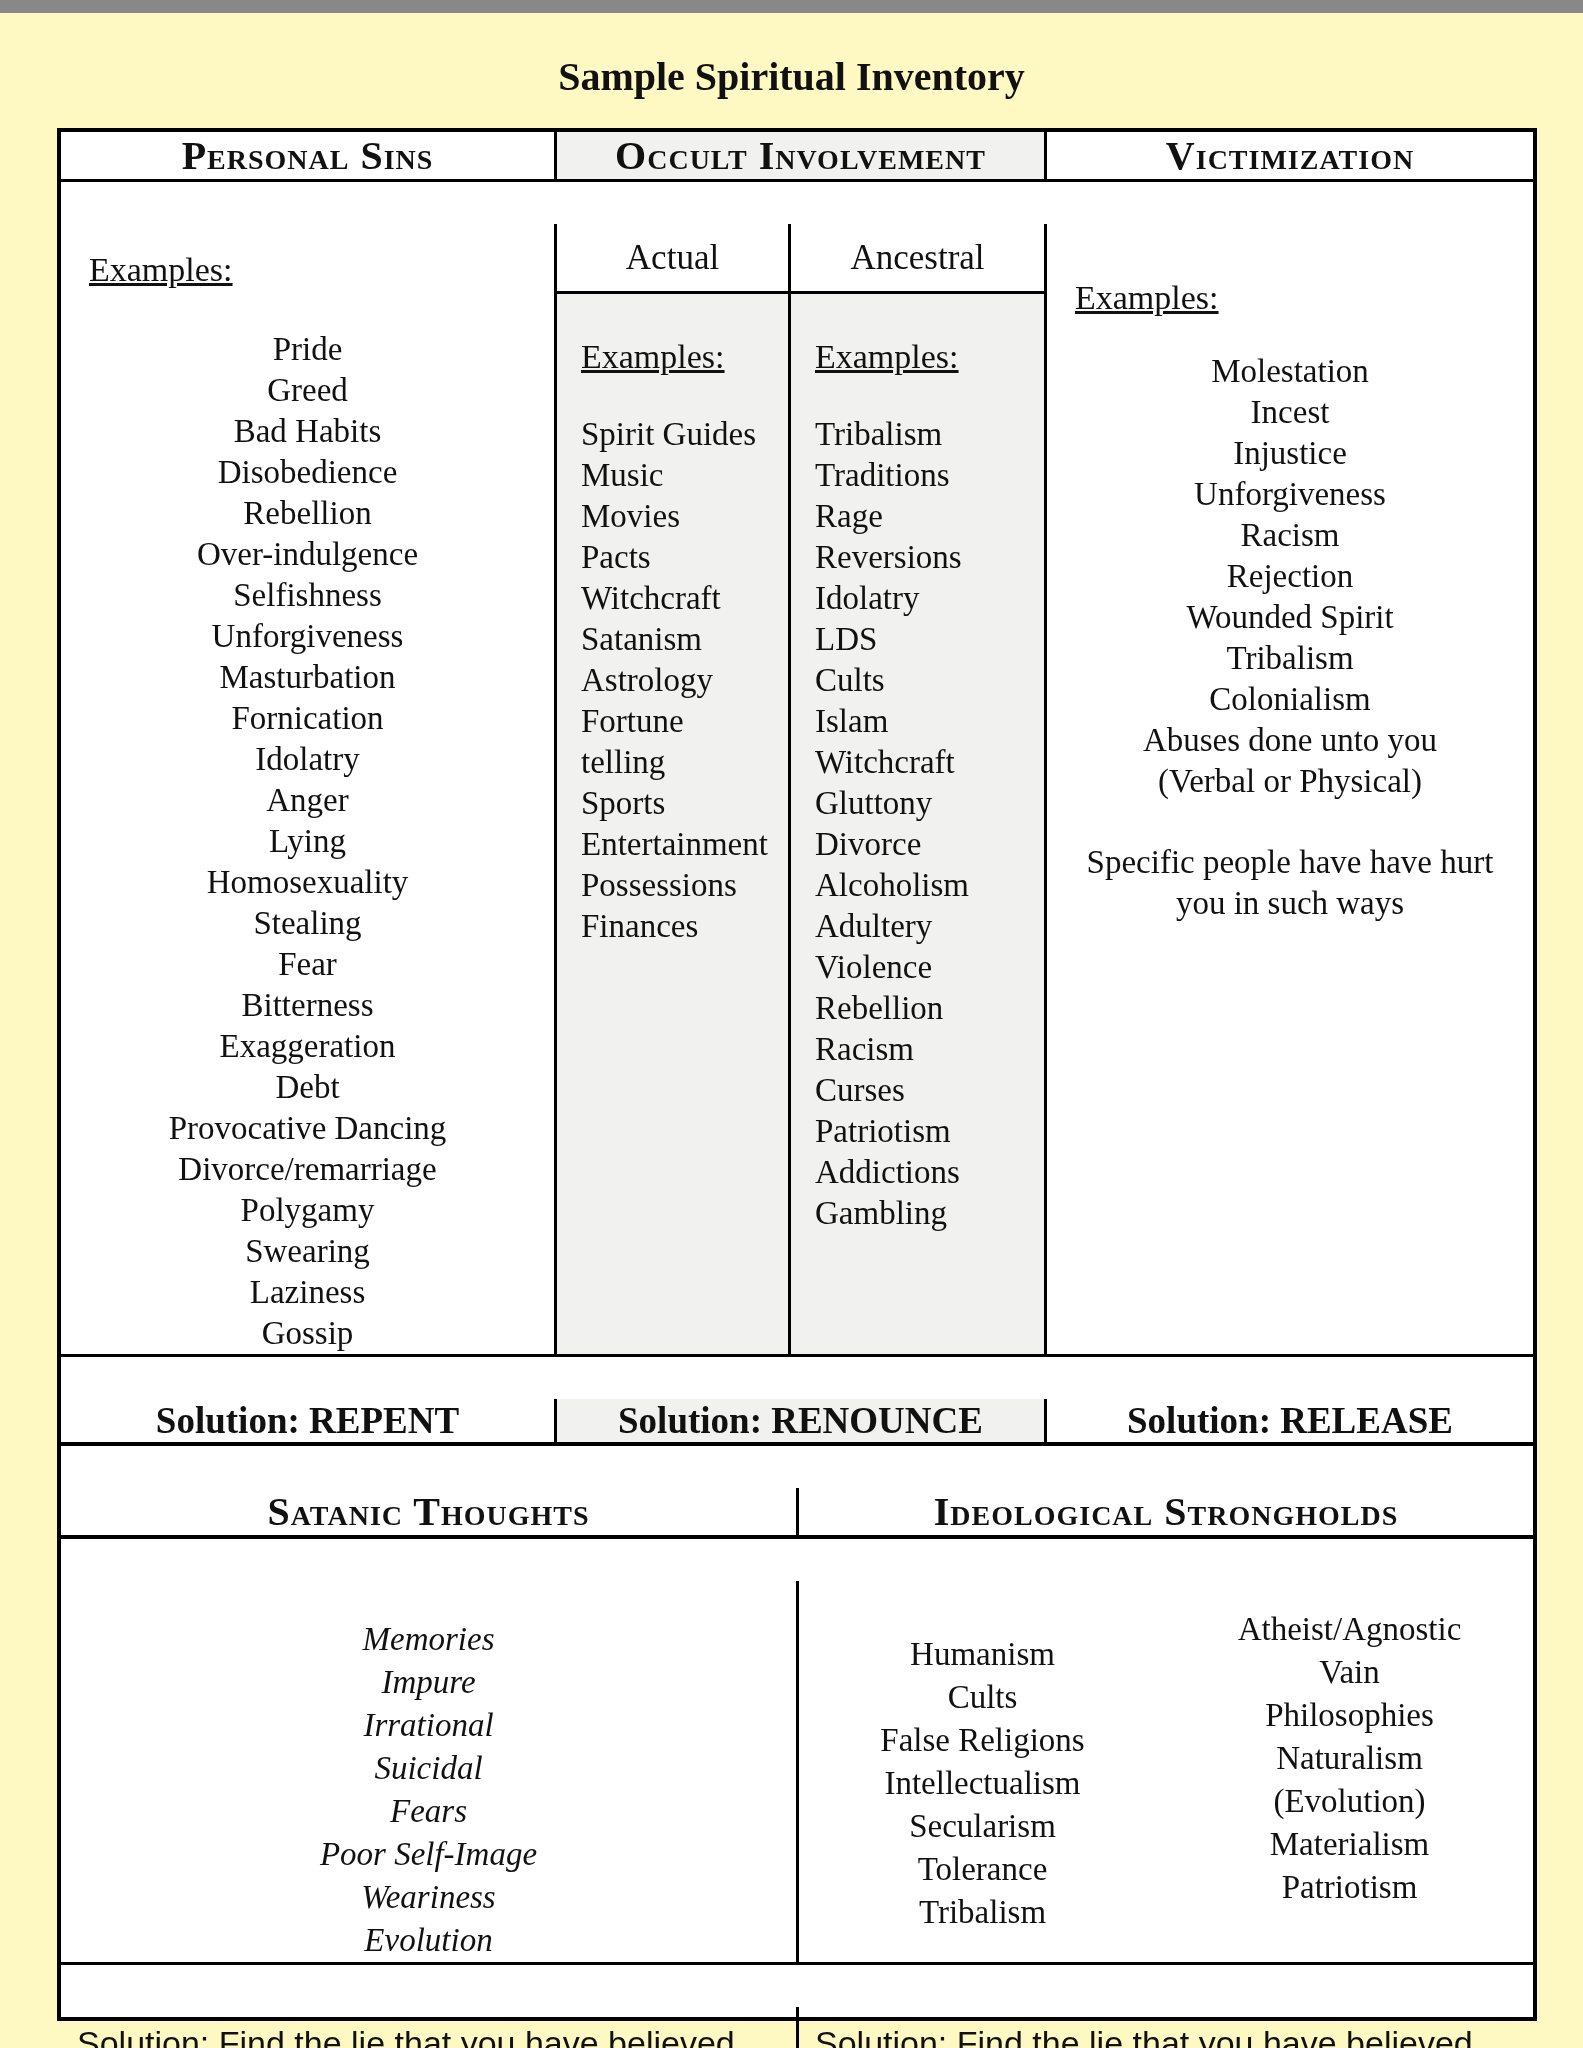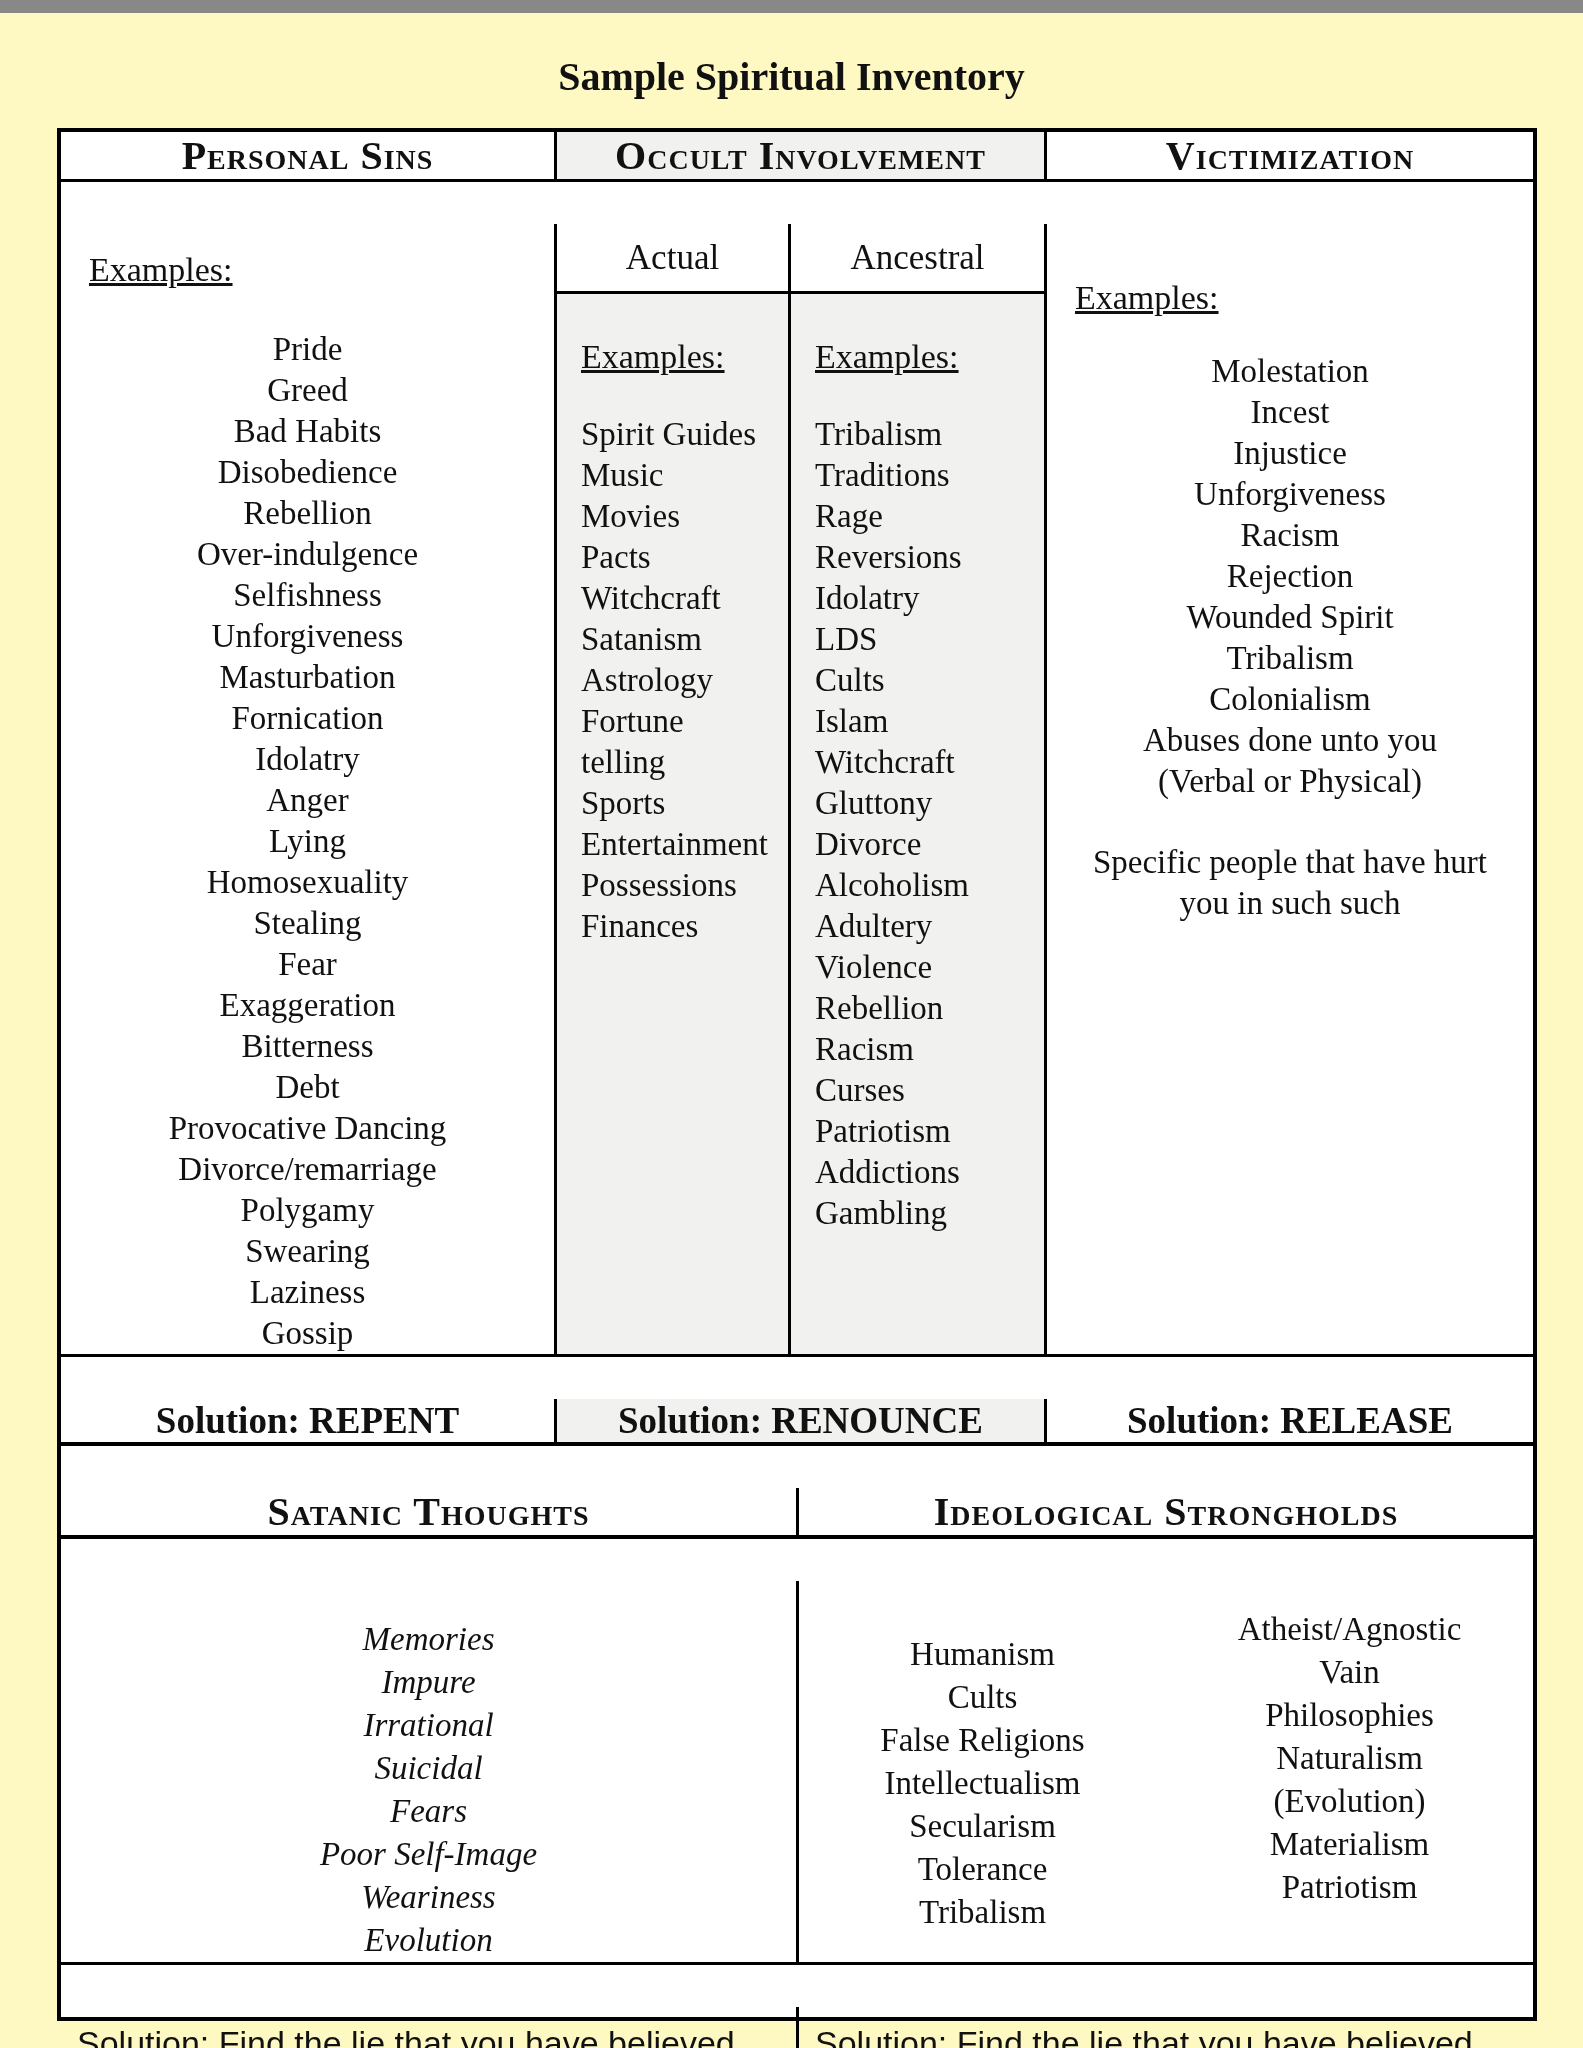--- a/index.html
+++ b/index.html
@@ -139,22 +139,22 @@
             <div class="list-line">Selfishness</div>
             <div class="list-line">Unforgiveness</div>
             <div class="list-line">Masturbation</div>
             <div class="list-line">Fornication</div>
             <div class="list-line">Idolatry</div>
             <div class="list-line">Anger</div>
             <div class="list-line">Lying</div>
             <div class="list-line">Homosexuality</div>
             <div class="list-line">Stealing</div>
             <div class="list-line">Fear</div>
+            <div class="list-line">Bitterness</div>
             <div class="list-line">Exaggeration</div>
-            <div class="list-line">Bitterness</div>
             <div class="list-line">Debt</div>
             <div class="list-line">Provocative Dancing</div>
             <div class="list-line">Divorce/remarriage</div>
             <div class="list-line">Polygamy</div>
             <div class="list-line">Swearing</div>
             <div class="list-line">Laziness</div>
             <div class="list-line">Gossip</div>
           </div>
       </div>
 
@@ -220,21 +220,21 @@
             <div class="list-line">Injustice</div>
             <div class="list-line">Unforgiveness</div>
             <div class="list-line">Racism</div>
             <div class="list-line">Rejection</div>
             <div class="list-line">Wounded Spirit</div>
             <div class="list-line">Tribalism</div>
             <div class="list-line">Colonialism</div>
             <div class="list-line">Abuses done unto you</div>
             <div class="list-line">(Verbal or Physical)</div>
           </div>
-        <div class="victim-note">Specific people that have hurt you in such such</div>
+        <div class="victim-note">Specific people have have hurt you in such ways</div>
       </div>
     </div>
 
     <div class="row row-sol1">
       <div class="col-a sol-cell">Solution: REPENT</div>
       <div class="col-b sol-cell shaded">Solution: RENOUNCE</div>
       <div class="col-c sol-cell">Solution: RELEASE</div>
     </div>
 
     <div class="row row-head2">

